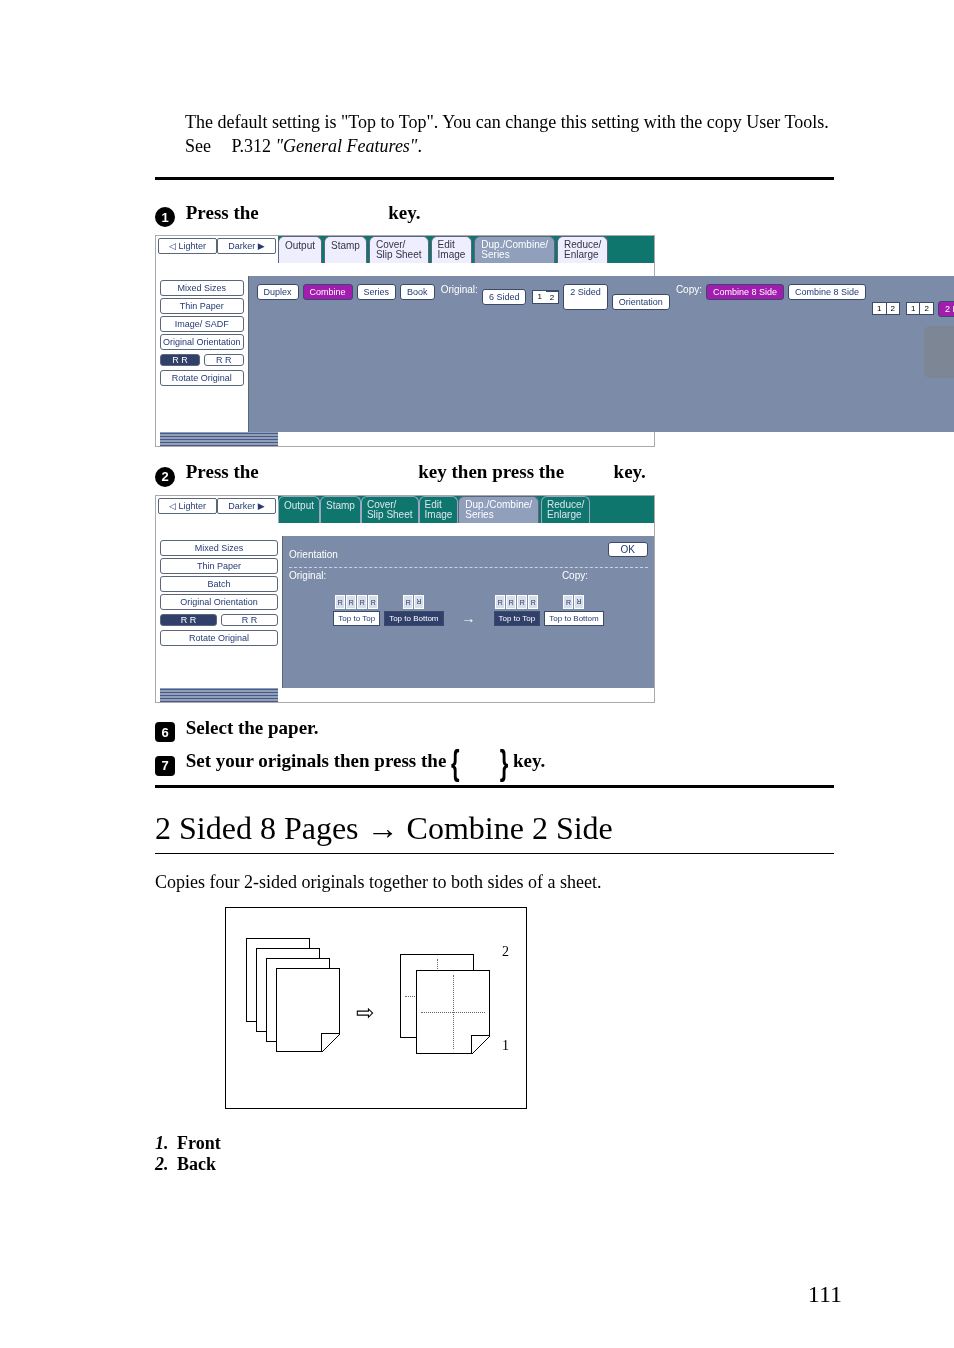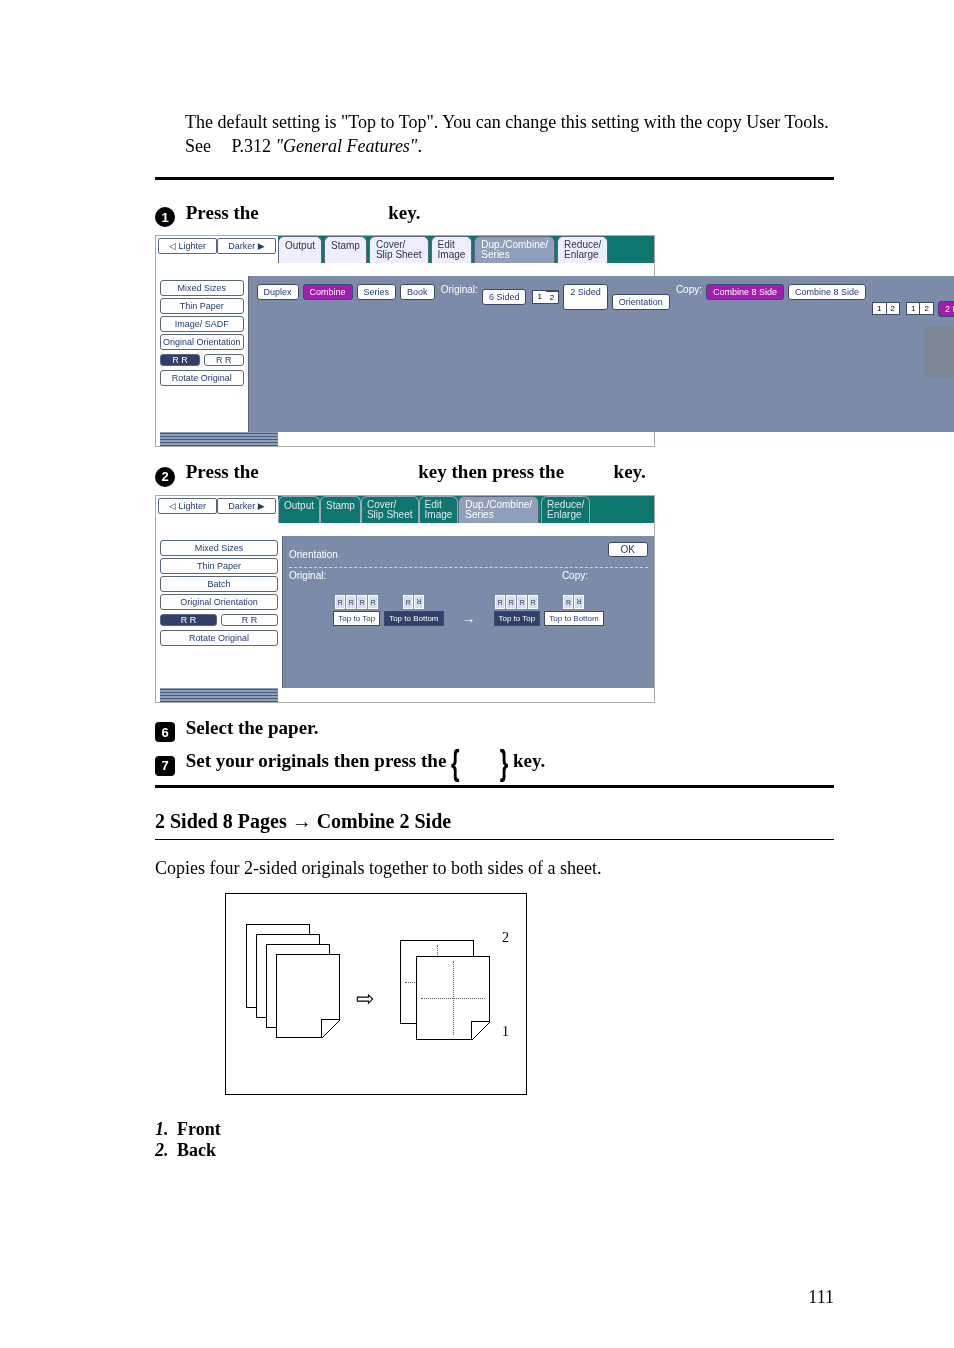--- a/index.html
+++ b/index.html
@@ -50,38 +50,38 @@
 .orient-row{display:flex;gap:18px;align-items:flex-end;margin-top:14px;clear:both;justify-content:center}
 .group{display:flex;gap:4px;align-items:flex-end}
 .thumb{display:flex;flex-direction:column;align-items:center;gap:2px}
 .thumb-img{display:flex;gap:1px}
 .pg{width:10px;height:14px;border:1px solid #fff;background:#d8deec;color:#2a3a5a;font:7px/14px sans-serif;text-align:center;box-sizing:border-box}
 .thumb-btn{font:8px sans-serif;background:#fff;border:1px solid #3a4a6a;border-radius:0;padding:2px 4px;color:#233a72;white-space:nowrap}
 .thumb-btn.sel{background:#30406a;color:#fff}
 .arrw{color:#fff;font:14px sans-serif}
 .dashline{border-top:1px dashed #c9d3e6;margin:4px 0 2px}
 
-.sect-title{font-weight:bold;font-size:20px;margin-top:4px}
+.sect-title{font-weight:normal;font-size:32px;margin-top:4px}
 
 .diagram{width:300px;height:200px;border:1px solid #000;margin:14px 0 24px 70px;position:relative;font:13px serif}
 .sheet{width:62px;height:82px;border:1px solid #000;position:absolute;background:#fff}
 .combined{width:72px;height:82px;position:absolute;background:#fff}
 .combined::before,.combined::after{content:"";position:absolute;border:1px dotted #666}
 .combined::before{left:50%;top:5%;bottom:5%;border-left:1px dotted #666;border-top:none;border-right:none;border-bottom:none}
 .combined::after{top:50%;left:5%;right:5%;border-top:1px dotted #666;border-left:none;border-right:none;border-bottom:none}
 .cbox{width:72px;height:82px;border:1px solid #000;position:absolute;background:#fff}
 .pagefold{position:absolute;right:-1px;bottom:-1px;width:18px;height:18px;background:linear-gradient(135deg,transparent 0 49%,#000 49% 51%,#fff 51%);border-left:1px solid #000;border-top:1px solid #000}
 .num-d{position:absolute;font:14px serif}
 .big-arrow{position:absolute;left:130px;top:92px;font-size:22px}
 
 .fb-list{margin-left:0}
 .fb-num{font-weight:bold;font-style:italic;font-family:"Times New Roman",serif;margin-right:4px}
 .fb-label{font-weight:bold}
 
-.pageno{position:absolute;right:120px;bottom:40px;font-size:18px}
+.pageno{position:absolute;right:112px;bottom:40px;font-size:24px}
 
 .side-tab{position:absolute;right:0;top:326px;width:30px;height:52px;background:#7d8695;border-radius:6px 0 0 6px}
 .fat-bracket{font-family:sans-serif;font-weight:900;font-size:22px;display:inline-block;transform:scaleY(1.6);vertical-align:-4px}
 </style>
 </head>
 <body>
 
 <div class="page">
 
 <div class="intro">

